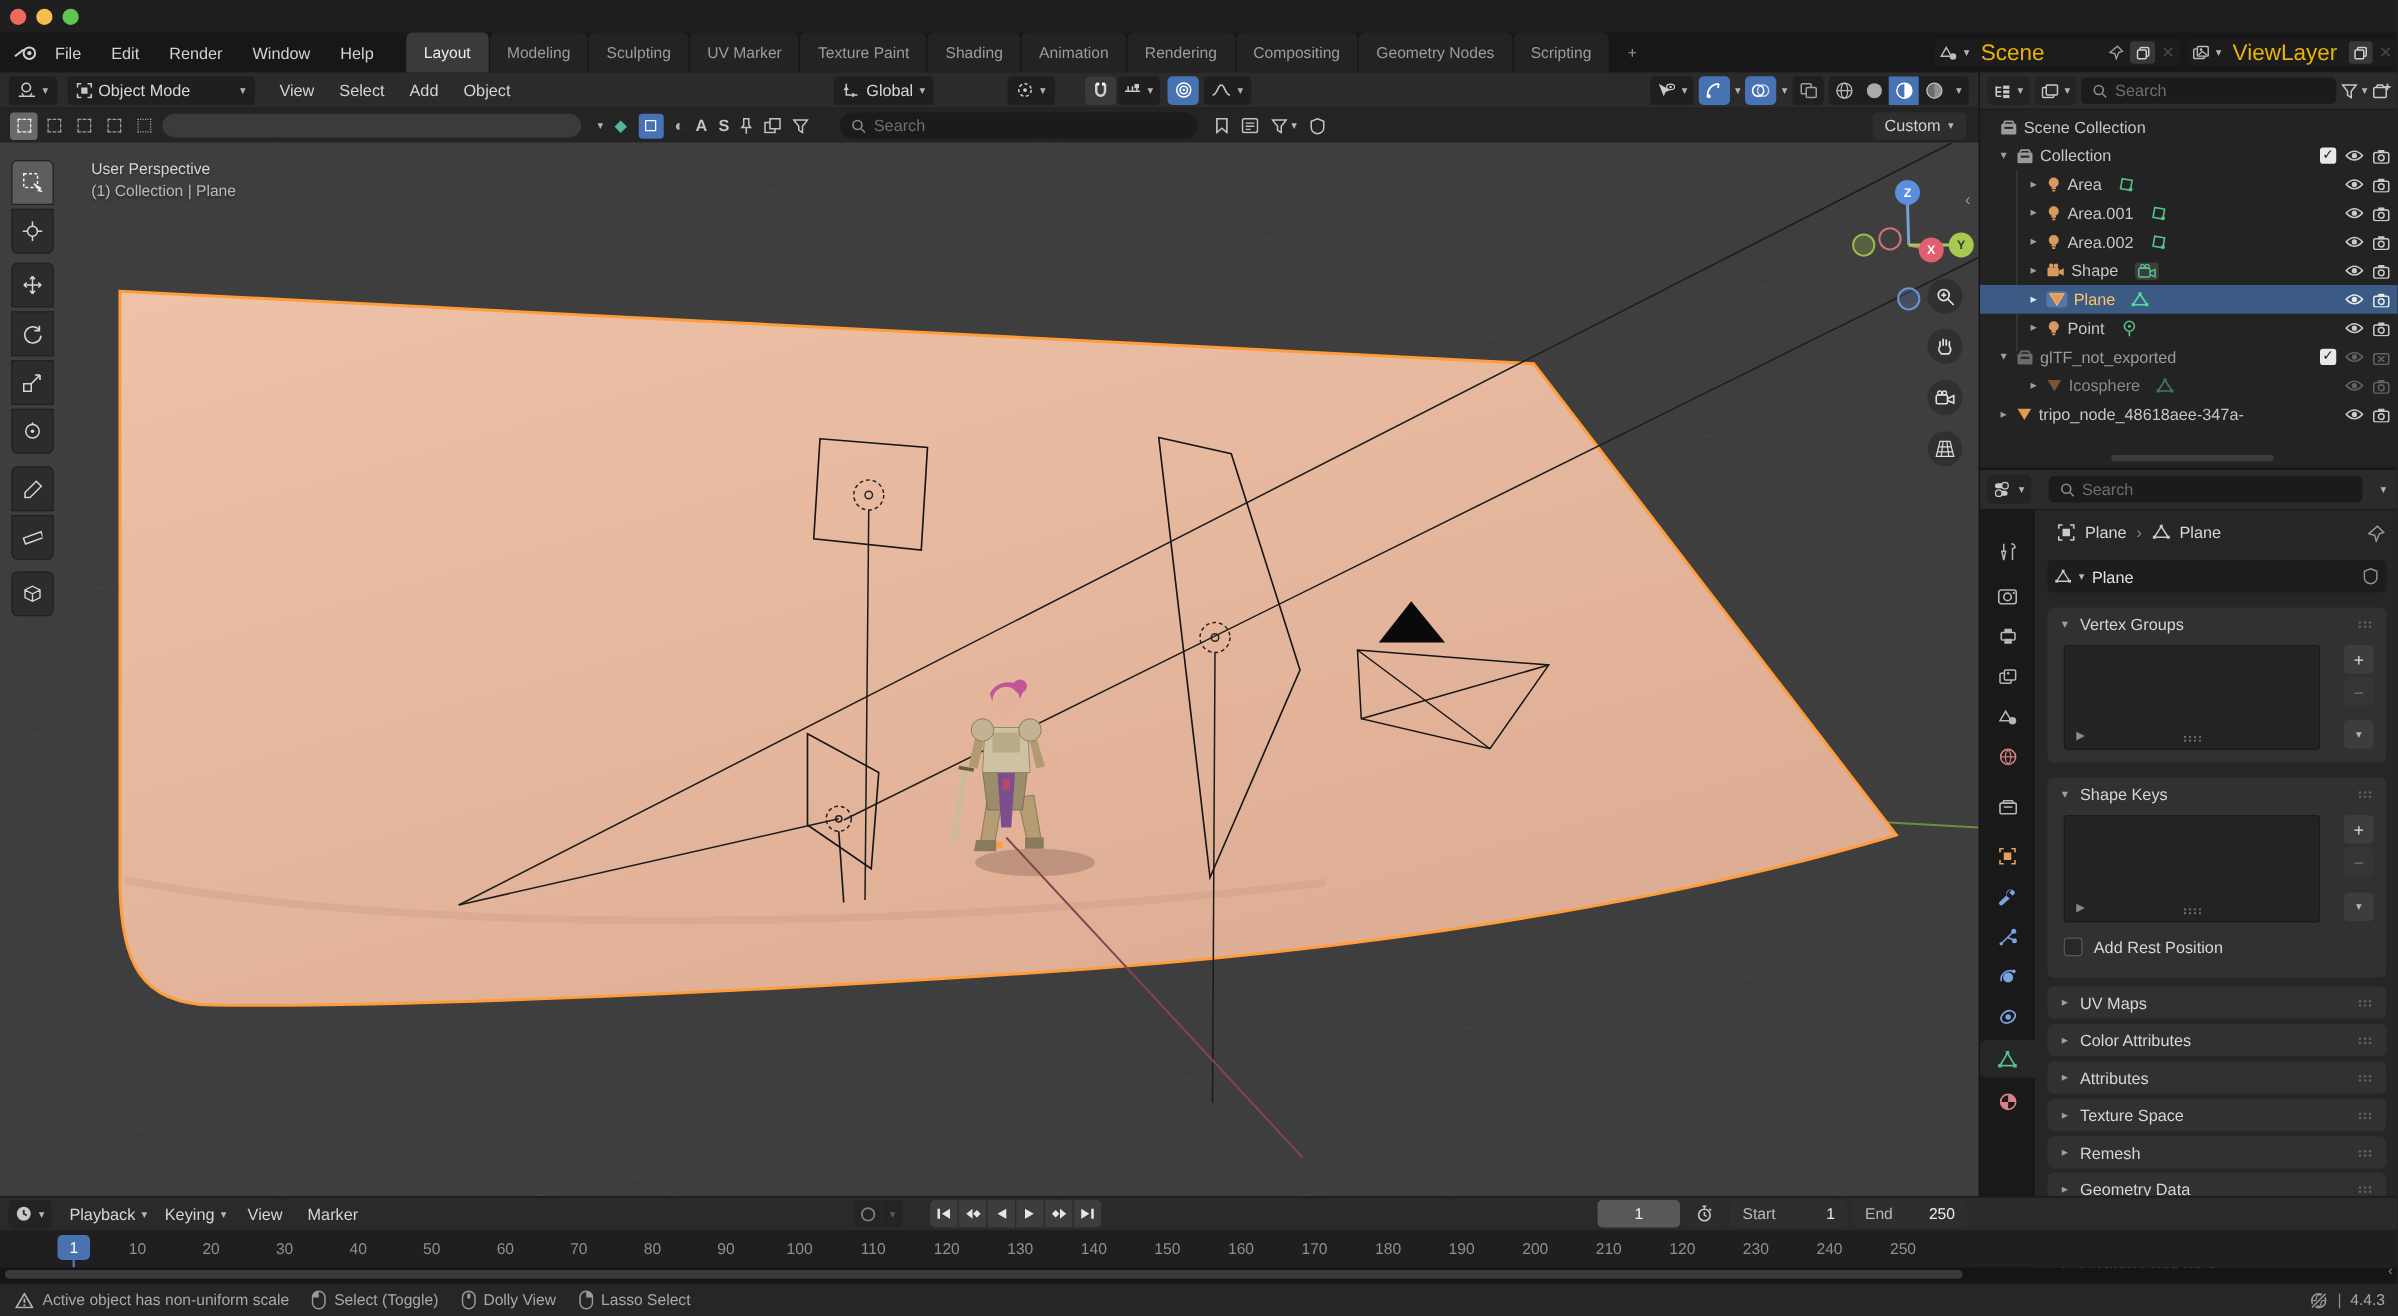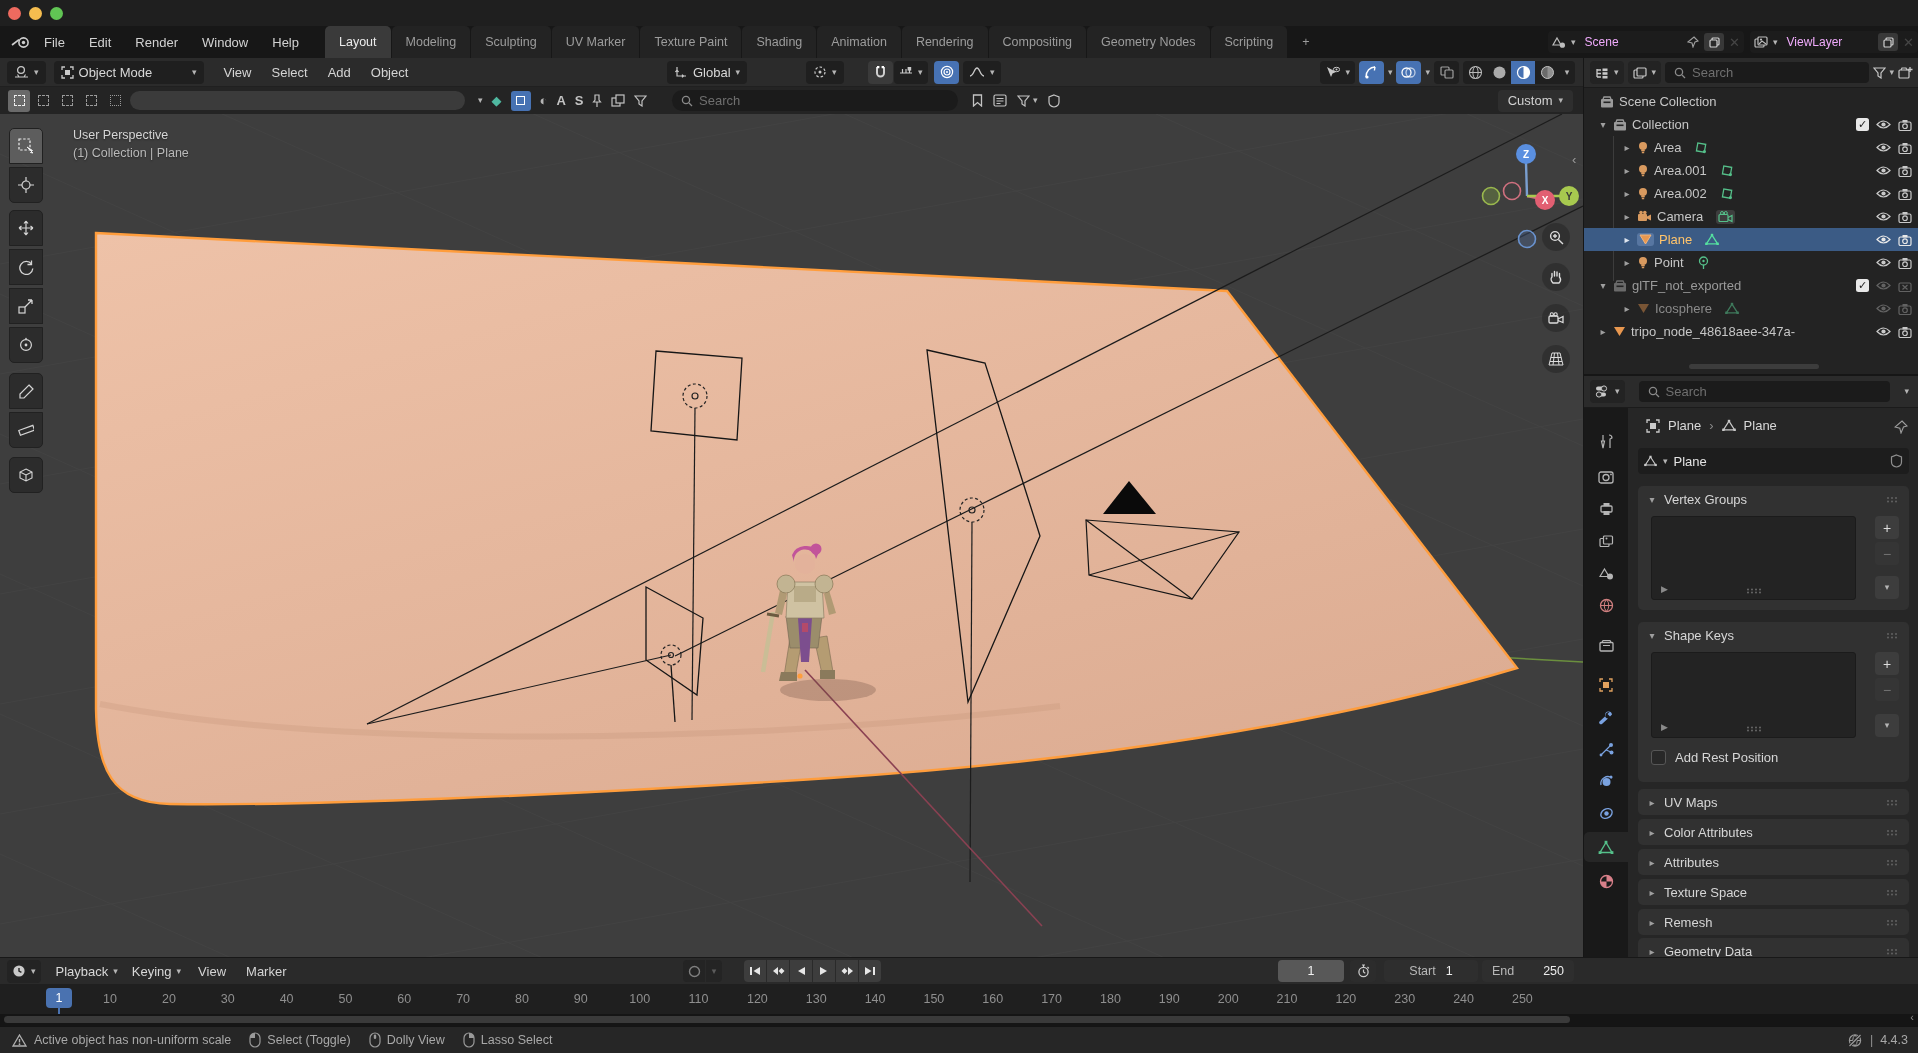--- a/index.html
+++ b/index.html
@@ -13,21 +13,21 @@
   .traffic{width:13px;height:13px;border-radius:50%;margin-left:8px}
   #wintitle{position:absolute;left:0;right:0;text-align:center;font-weight:bold;color:#c9c9c9;font-size:13px}
   
   #topbar{left:0;top:26px;width:1918px;height:32px;background:#171717;display:flex;align-items:center}
   .menu{padding:0 12px;color:#d2d2d2;height:32px;display:flex;align-items:center;cursor:default}
   .tabs{display:flex;height:32px;align-items:stretch;margin-left:14px}
   .tab{padding:0 14px;display:flex;align-items:center;color:#9c9c9c;font-size:12.5px;background:#232323;margin-right:1px;border-radius:5px 5px 0 0}
   .tab.active{background:#3a3a3a;color:#ececec}
   .tab.plus{background:transparent;color:#9c9c9c}
   .idblock{display:flex;align-items:center;height:22px;background:#1c1c1c;border-radius:4px;margin-left:10px;padding:0 4px;gap:5px}
-  .idblock .txt{color:#f0abfc;font-size:12px;padding:0 4px}
+  .idblock .txt{color:#eab308;font-size:18px;padding:0 4px}
   .mini-btn{width:20px;height:18px;border-radius:3px;background:#383838;display:flex;align-items:center;justify-content:center}
   .dim{opacity:.38}
   .chv{font-size:9px;color:#b5b5b5;line-height:1}
   
   #rowA{left:0;top:58px;width:1583px;height:29px;background:#2b2b2b;display:flex;align-items:center;border-bottom:1px solid #202020}
   #rowB{left:0;top:87px;width:1583px;height:27px;background:#242424;display:flex;align-items:center}
   .hbtn{height:23px;background:#1f1f1f;border-radius:4px;display:flex;align-items:center;gap:5px;padding:0 7px;color:#d8d8d8}
   .hmenu{padding:0 10px;color:#d4d4d4}
   .togbtn{width:25px;height:23px;border-radius:4px;display:flex;align-items:center;justify-content:center;background:#1f1f1f}
   .togbtn.blue{background:#4772b3}
@@ -672,21 +672,21 @@
     </span>
   </div>
   <div class="olrow" style="top:147px;padding-left:38px">
     <span class="exp">▸</span>
     <svg width="15" height="13" viewBox="0 0 15 13">
         <rect x="1" y="4" width="9" height="7" rx="1" fill="#d99a5f"></rect>
         <path d="M10 6.5 L14 4.5 v6 l-4 -2" fill="#d99a5f"></path>
         <circle cx="4" cy="2.6" r="1.8" fill="#d99a5f"></circle>
         <circle cx="7.8" cy="2.6" r="1.8" fill="#d99a5f"></circle>
       </svg>
-    <span class="lbl">Camera</span>
+    <span class="lbl">Shape</span>
     <span style="margin-left:8px;background:#3d3d3d;border-radius:3px;padding:1px 2px">
         <svg width="15" height="12" viewBox="0 0 15 12">
           <rect x="1" y="3.5" width="9" height="7" rx="1" fill="none" stroke="#55c08a" stroke-width="1.2"></rect>
           <path d="M10 6.5 L14 4.5 v6 l-4 -2" fill="none" stroke="#55c08a" stroke-width="1.2"></path>
           <circle cx="4" cy="2" r="1.5" fill="none" stroke="#55c08a" stroke-width="1"></circle>
           <circle cx="7.8" cy="2" r="1.5" fill="none" stroke="#55c08a" stroke-width="1"></circle>
         </svg>
       </span>
     <span class="olright">
       <svg width="15" height="11" viewBox="0 0 15 11">
@@ -1240,21 +1240,21 @@
 
   <div class="tlfield" style="position:absolute;left:1278px;width:66px;background:#585858;justify-content:center">
     <span style="color:#f2f2f2">1</span>
   </div>
   <span class="tlbtn" style="position:absolute;left:1350px;background:#2c2c2c;border-radius:4px;width:26px">
       <svg width="13" height="14" viewBox="0 0 13 14">
         <circle cx="6.5" cy="8" r="4.6" fill="none" stroke="#c9c9c9" stroke-width="1.3"></circle>
         <path d="M6.5 5.5 V8 L8.3 9.2 M5 1 h3 M6.5 1 v2 M10.5 3 l1.4 1.4" stroke="#c9c9c9" stroke-width="1.2" fill="none"></path>
       </svg>
     </span>
-  <div class="tlfield" style="position:absolute;left:1384px;width:94px;justify-content:center">
+  <div class="tlfield" style="position:absolute;left:1384px;width:94px;justify-content:space-between">
     <span style="color:#b8b8b8">Start</span>
     <span style="color:#ececec">1</span>
   </div>
   <div class="tlfield" style="position:absolute;left:1482px;width:92px;justify-content:space-between">
     <span style="color:#b8b8b8">End</span>
     <span style="color:#ececec">250</span>
   </div>
 </div>
 
 <div id="tl-ruler" class="abs">

